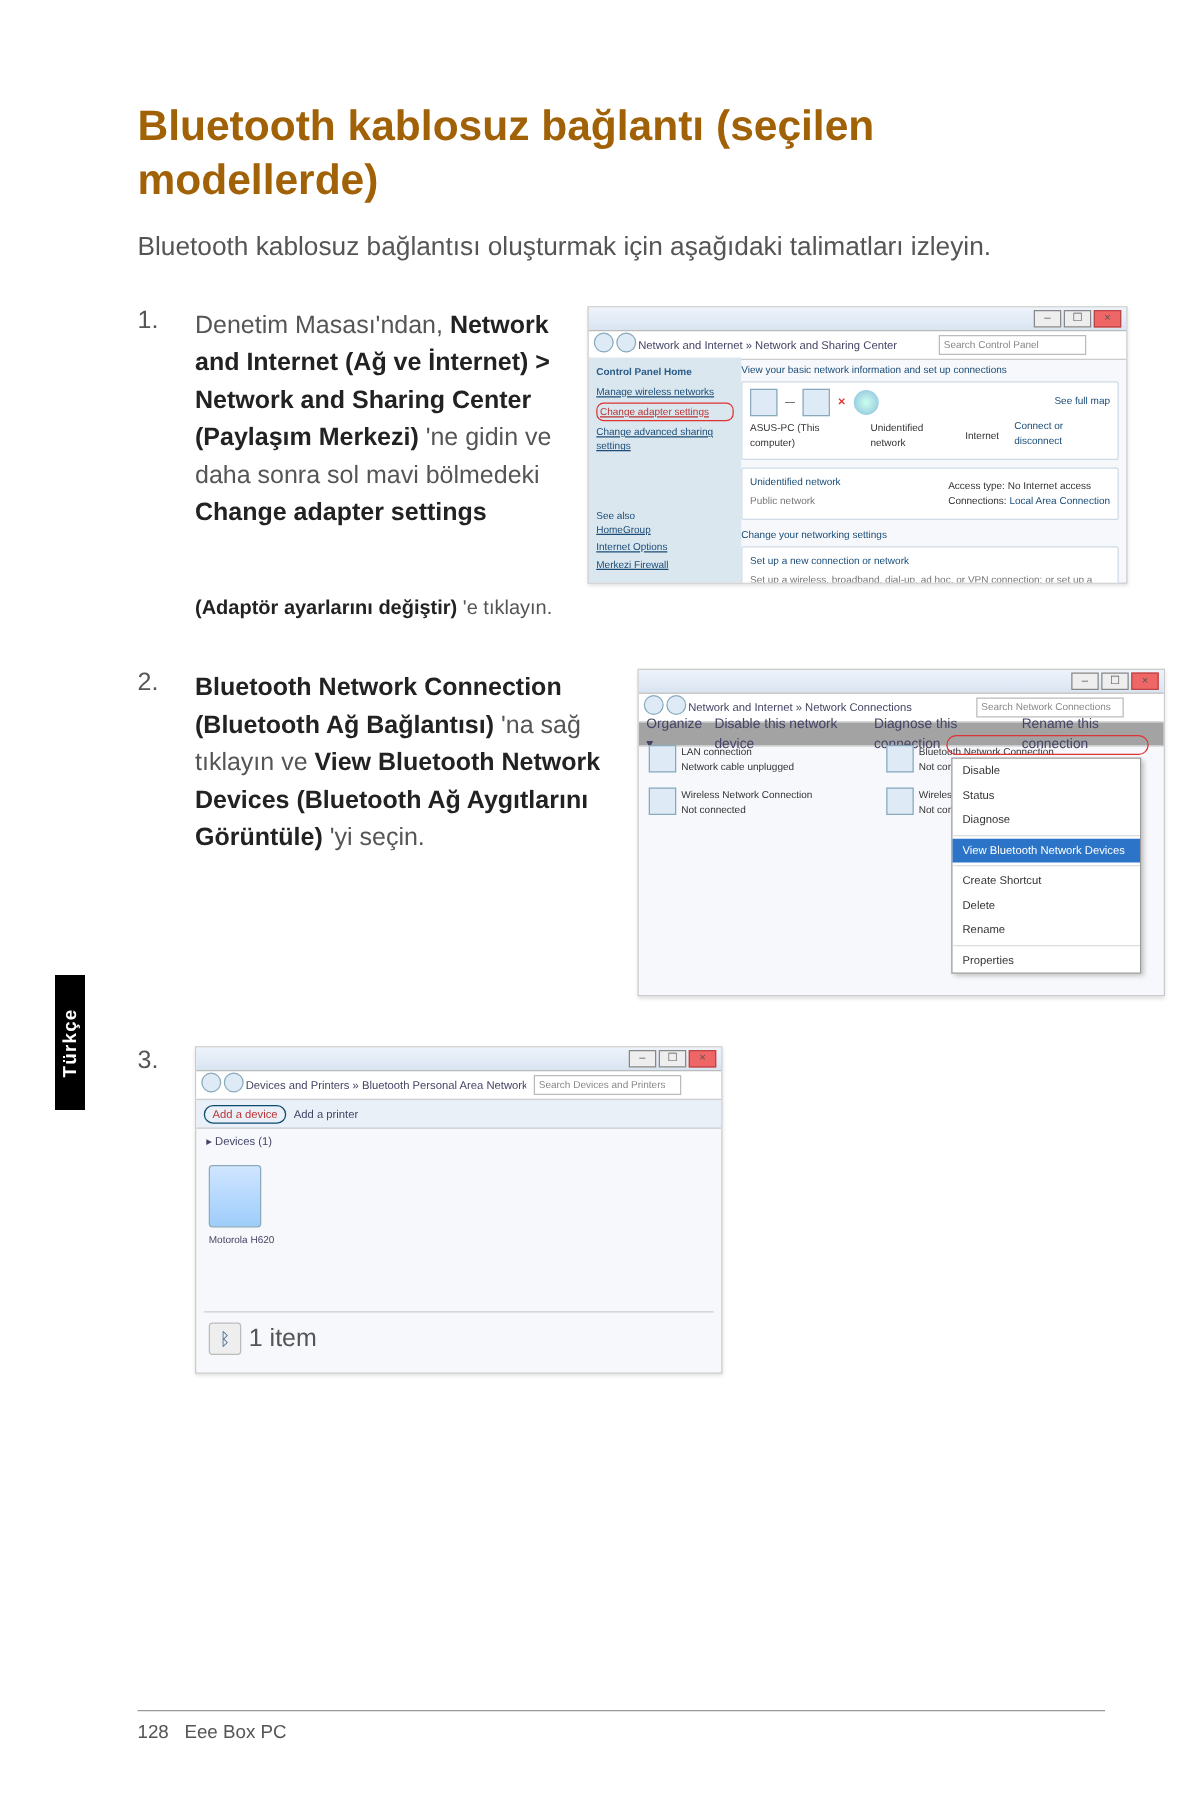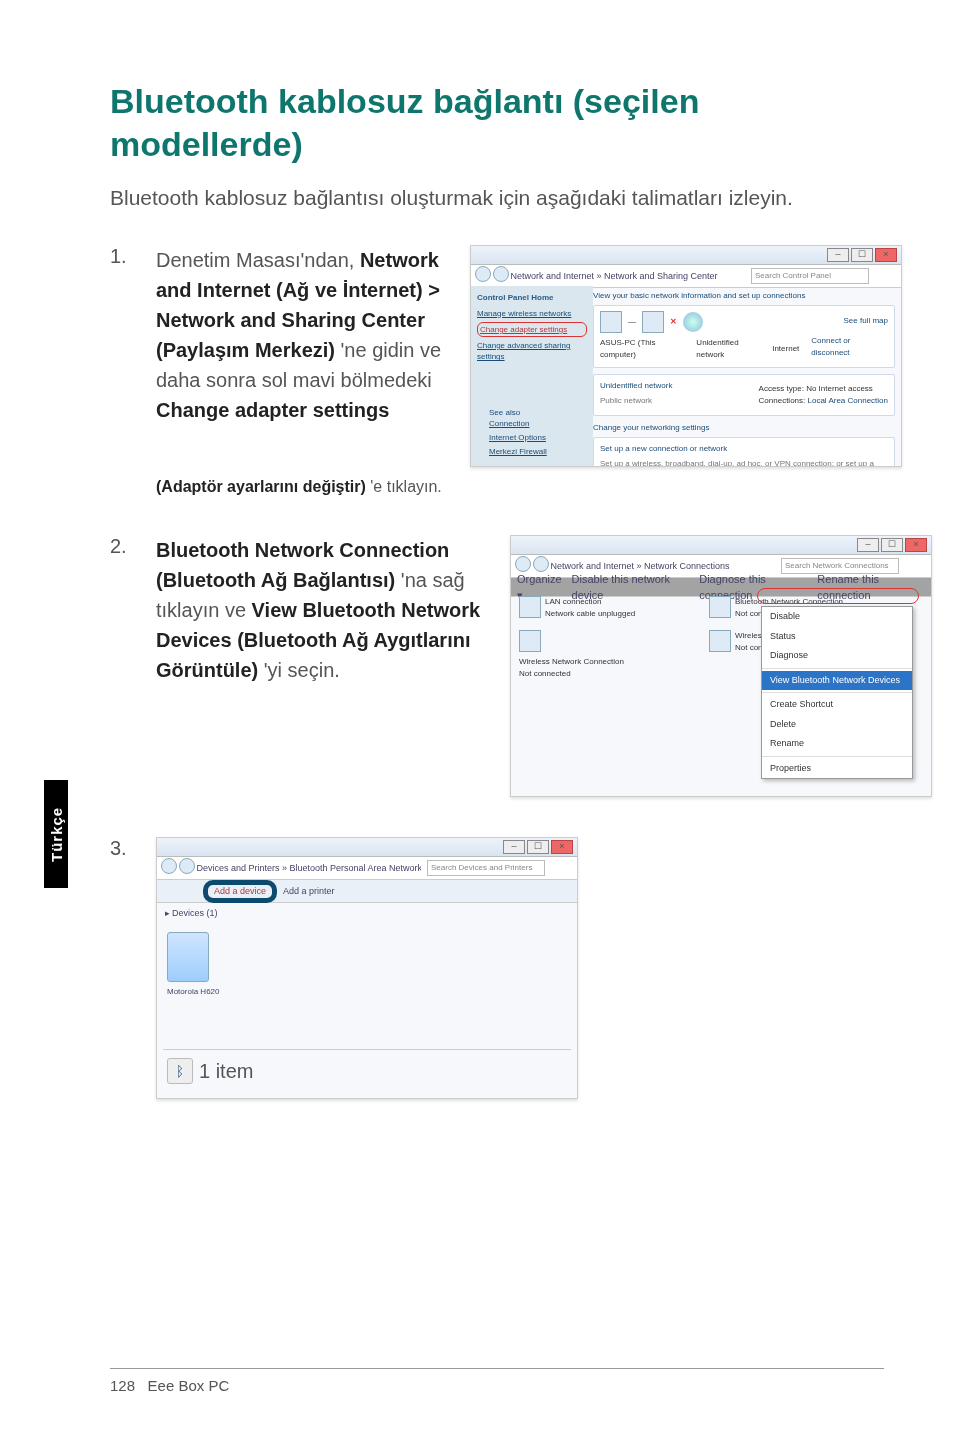--- a/index.html
+++ b/index.html
@@ -15,21 +15,21 @@
     width: 954px;
     height: 1438px;
     box-sizing: border-box;
     padding: 80px 70px 0 110px;
   }
   h1 {
     font-size: 34px;
     font-weight: bold;
     margin: 0 0 18px 0;
     line-height: 1.25;
-    color: #0f766e;
+    color: #a16207;
   }
   .intro {
     font-size: 21px;
     color: #555;
     line-height: 1.45;
     margin: 0 0 32px 0;
   }
   ol.steps {
     list-style: none;
     padding: 0;
@@ -93,30 +93,30 @@
   .sidebar .link{ text-decoration:underline; margin-bottom:3px; color:#1a4c78;}
   .sidebar .link.hl{ color:#b33; border:1px solid #d33; padding:1px 2px; border-radius:6px;}
   .main { position:absolute; left:122px; right:6px; top:44px; bottom:6px; font-size:8px; color:#333; }
   .main .blk { border:1px solid #d0dae6; background:#fff; padding:5px 6px; margin-bottom:6px; border-radius:2px;}
   .main .ttl { color:#1a4c78; margin-bottom:3px;}
   .main .sub { color:#777; margin-bottom:3px;}
   .net-row { display:flex; align-items:center; justify-content:space-between; gap:6px;}
   .net-ico { width:20px;height:20px; background:#dfeaf7; border:1px solid #8ab;}
   .globe { width:20px;height:20px; border-radius:50%; background:radial-gradient(#cfe,#8bd);}
   .redx{ color:#d33; font-weight:bold;}
-  .seealso{ position:absolute; left:6px; bottom:6px; font-size:8px; color:#1a4c78; line-height:1.4;margin-left:12px;}
+  .seealso{ position:absolute; left:6px; bottom:6px; font-size:8px; color:#1a4c78; line-height:1.4;}
   
   .ctx-menu{ position:absolute; right:18px; top:70px; width:150px; background:#fff; border:1px solid #999; box-shadow:2px 2px 4px rgba(0,0,0,.25); font-size:9px;}
   .ctx-menu .mi{ padding:3px 8px; color:#333;}
   .ctx-menu .hr{ border-top:1px solid #ddd; margin:2px 0;}
   .ctx-menu .mi.hl{ background:#2b74c7; color:#fff;}
   .ctx-header-bubble{ position:absolute; right:12px; top:52px; width:160px; border:1px solid #d33; border-radius:10px; height:14px;}
   
   .crumb{ height:22px; display:flex; align-items:center; gap:6px; padding:0 6px; font-size:9px; color:#446;}
-  .crumb .pill{ border:5px solid #0c4a6e; color:#b33; border-radius:10px; padding:0 6px;margin-left:40px;}
+  .crumb .pill{ border:1px solid #0c4a6e; color:#b33; border-radius:10px; padding:0 6px;}
   .dev-area{ position:absolute; top:66px; left:10px;margin-top:28px;}
   .dev-ico{ width:40px;height:48px; background:linear-gradient(#cfe5ff,#9ecdfb); border:1px solid #8ab; border-radius:3px; margin-bottom:4px;}
   .dev-lbl{ font-size:8px; color:#446; text-align:center;}
   .footer-box{ position:absolute; left:6px; right:6px; bottom:6px; height:34px; border-top:1px solid #ccc; display:flex; align-items:center; gap:6px; padding:4px;}
   .footer-box .bt-ico{ width:24px;height:24px;border-radius:3px;background:#eee;border:1px solid #bbb; display:flex;align-items:center;justify-content:center;font-size:14px;color:#2a5c88;}
   
   .side-tab {
     position: absolute;
     left: 44px;
     top: 780px;
@@ -188,21 +188,21 @@
               <span class="addr-txt">« Network and Internet » Network and Sharing Center</span>
               <span class="addr-search">Search Control Panel</span>
             </div>
             <div class="sidebar">
               <div class="hdr">Control Panel Home</div>
               <div class="link">Manage wireless networks</div>
               <div class="link hl">Change adapter settings</div>
               <div class="link">Change advanced sharing settings</div>
               <div class="seealso">
                 <div>See also</div>
-                <div class="link">Connection</div>
+                <div class="link">HomeGroup</div>
                 <div class="link">Internet Options</div>
                 <div class="link">Merkezi Firewall</div>
               </div>
             </div>
             <div class="main">
               <div class="ttl">View your basic network information and set up connections</div>
               <div class="blk">
                 <div class="net-row">
                   <div class="net-ico"></div>
                   <span>—</span>
@@ -291,21 +291,21 @@
                   <div class="sub">Network cable unplugged</div>
                 </div>
               </div>
               <div style="width:170px;display:flex;gap:4px;">
                 <div class="net-ico"></div>
                 <div>
                   <div class="ttl">Bluetooth Network Connection</div>
                   <div class="sub">Not connected</div>
                 </div>
               </div>
-              <div style="width:170px;display:flex;gap:4px;flex-direction:column;">
+              <div style="width:170px;display:flex;gap:4px;">
                 <div class="net-ico"></div>
                 <div>
                   <div class="ttl">Wireless Network Connection</div>
                   <div class="sub">Not connected</div>
                 </div>
               </div>
               <div style="width:170px;display:flex;gap:4px;">
                 <div class="net-ico"></div>
                 <div>
                   <div class="ttl">Wireless Network Connection 2</div>

